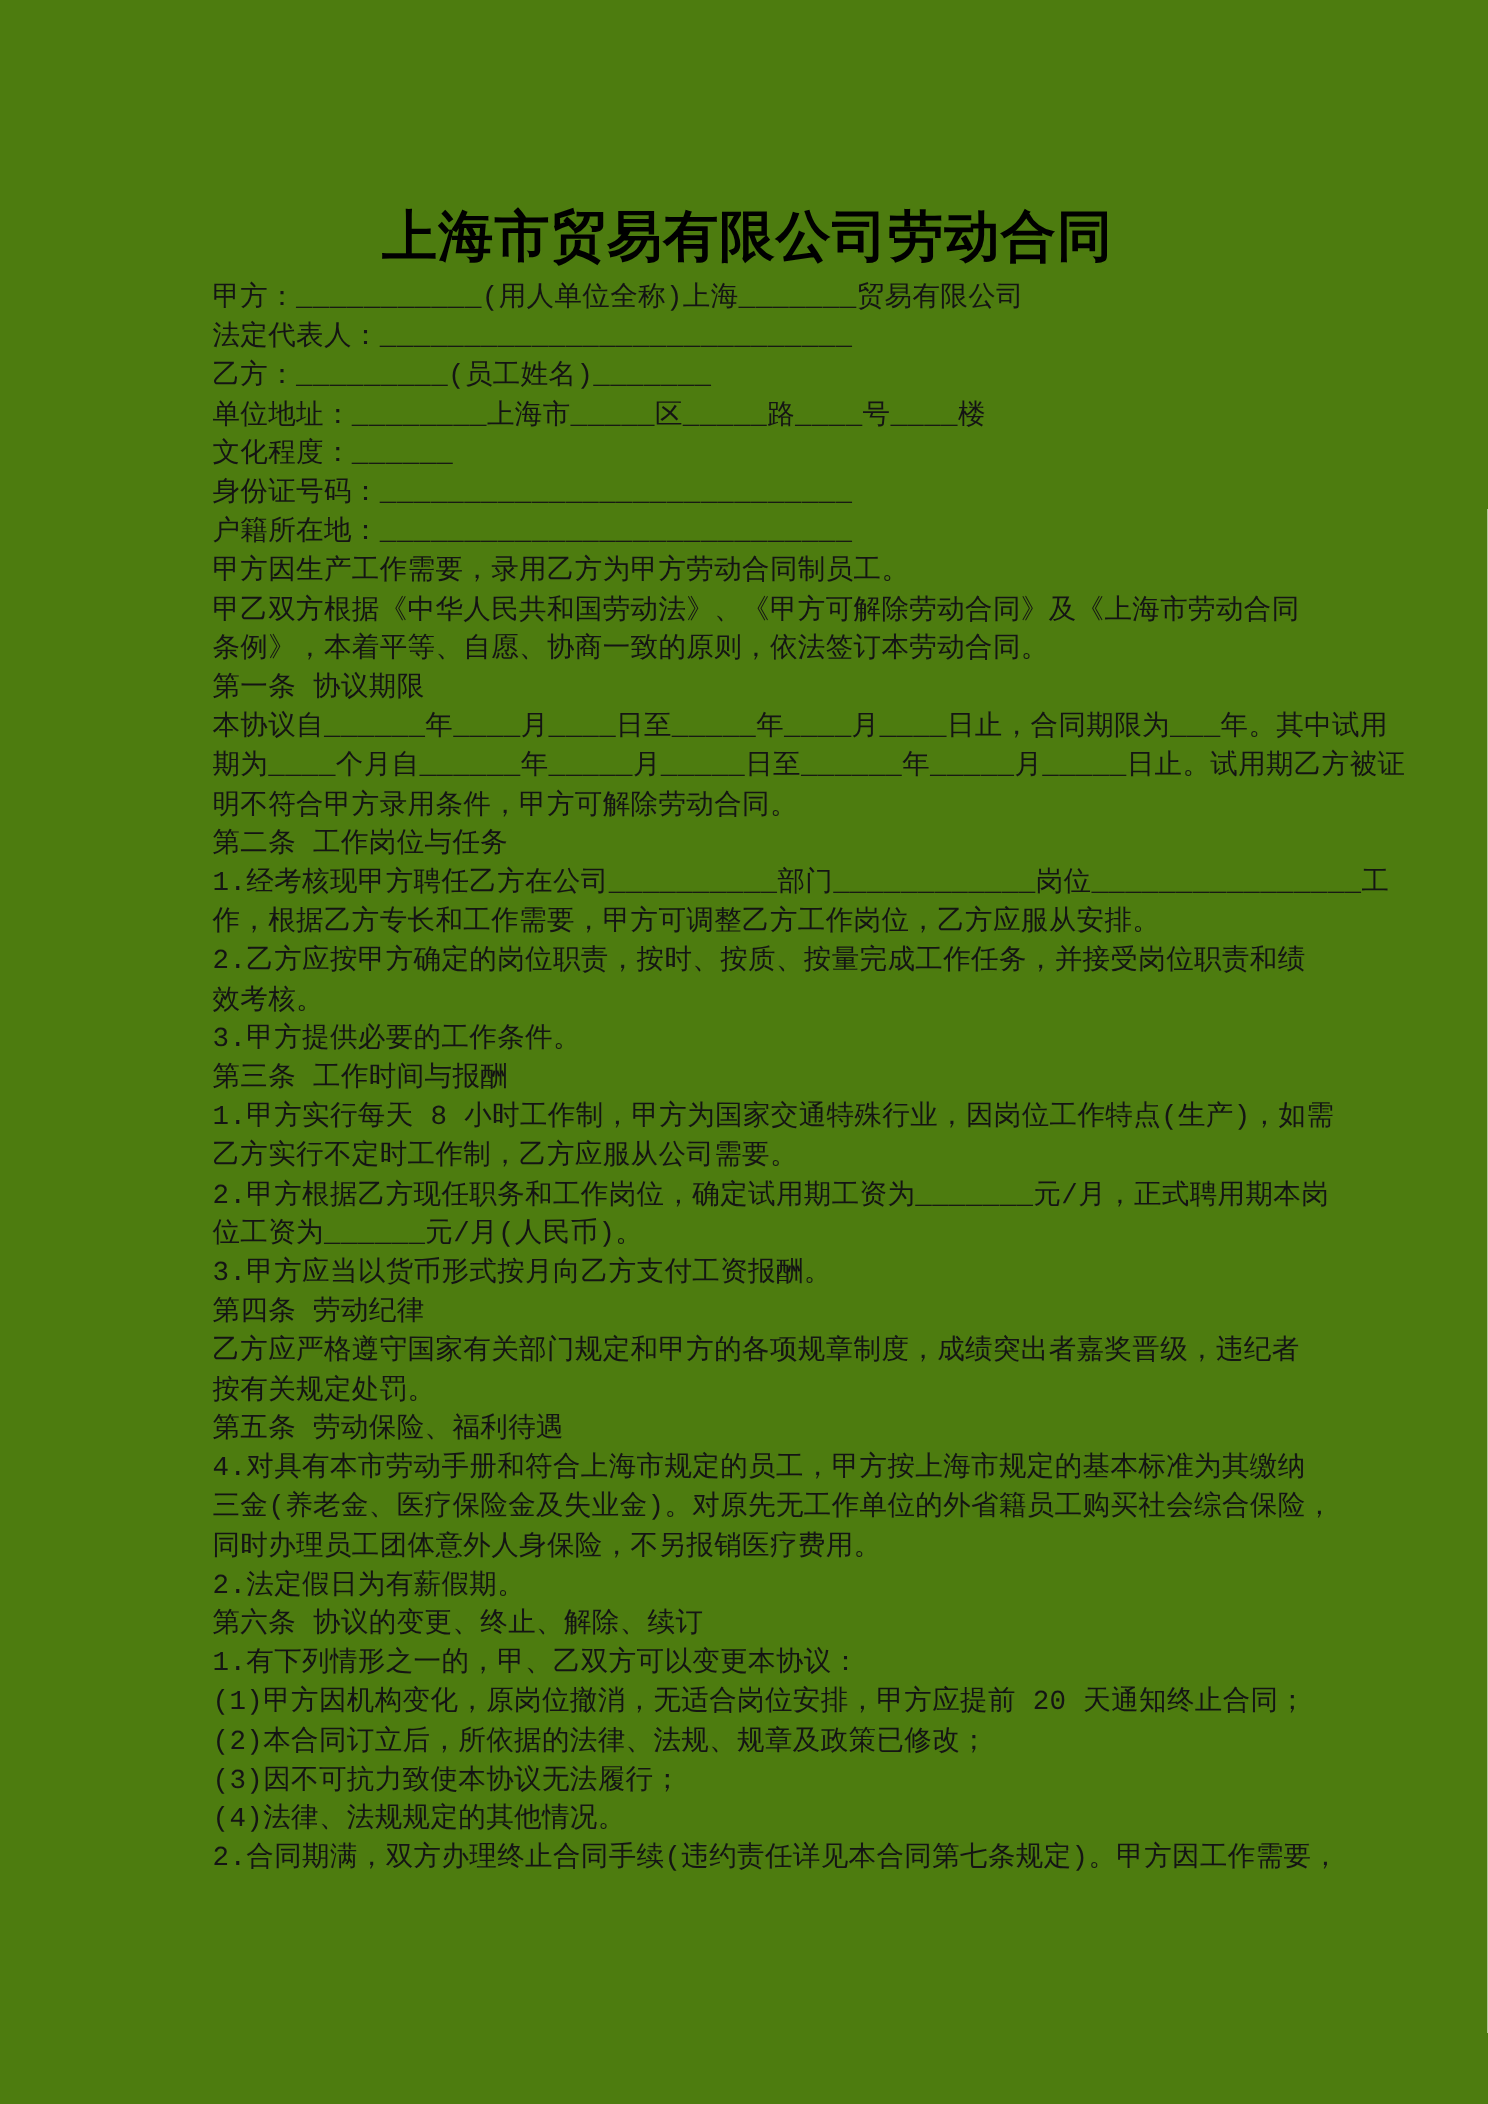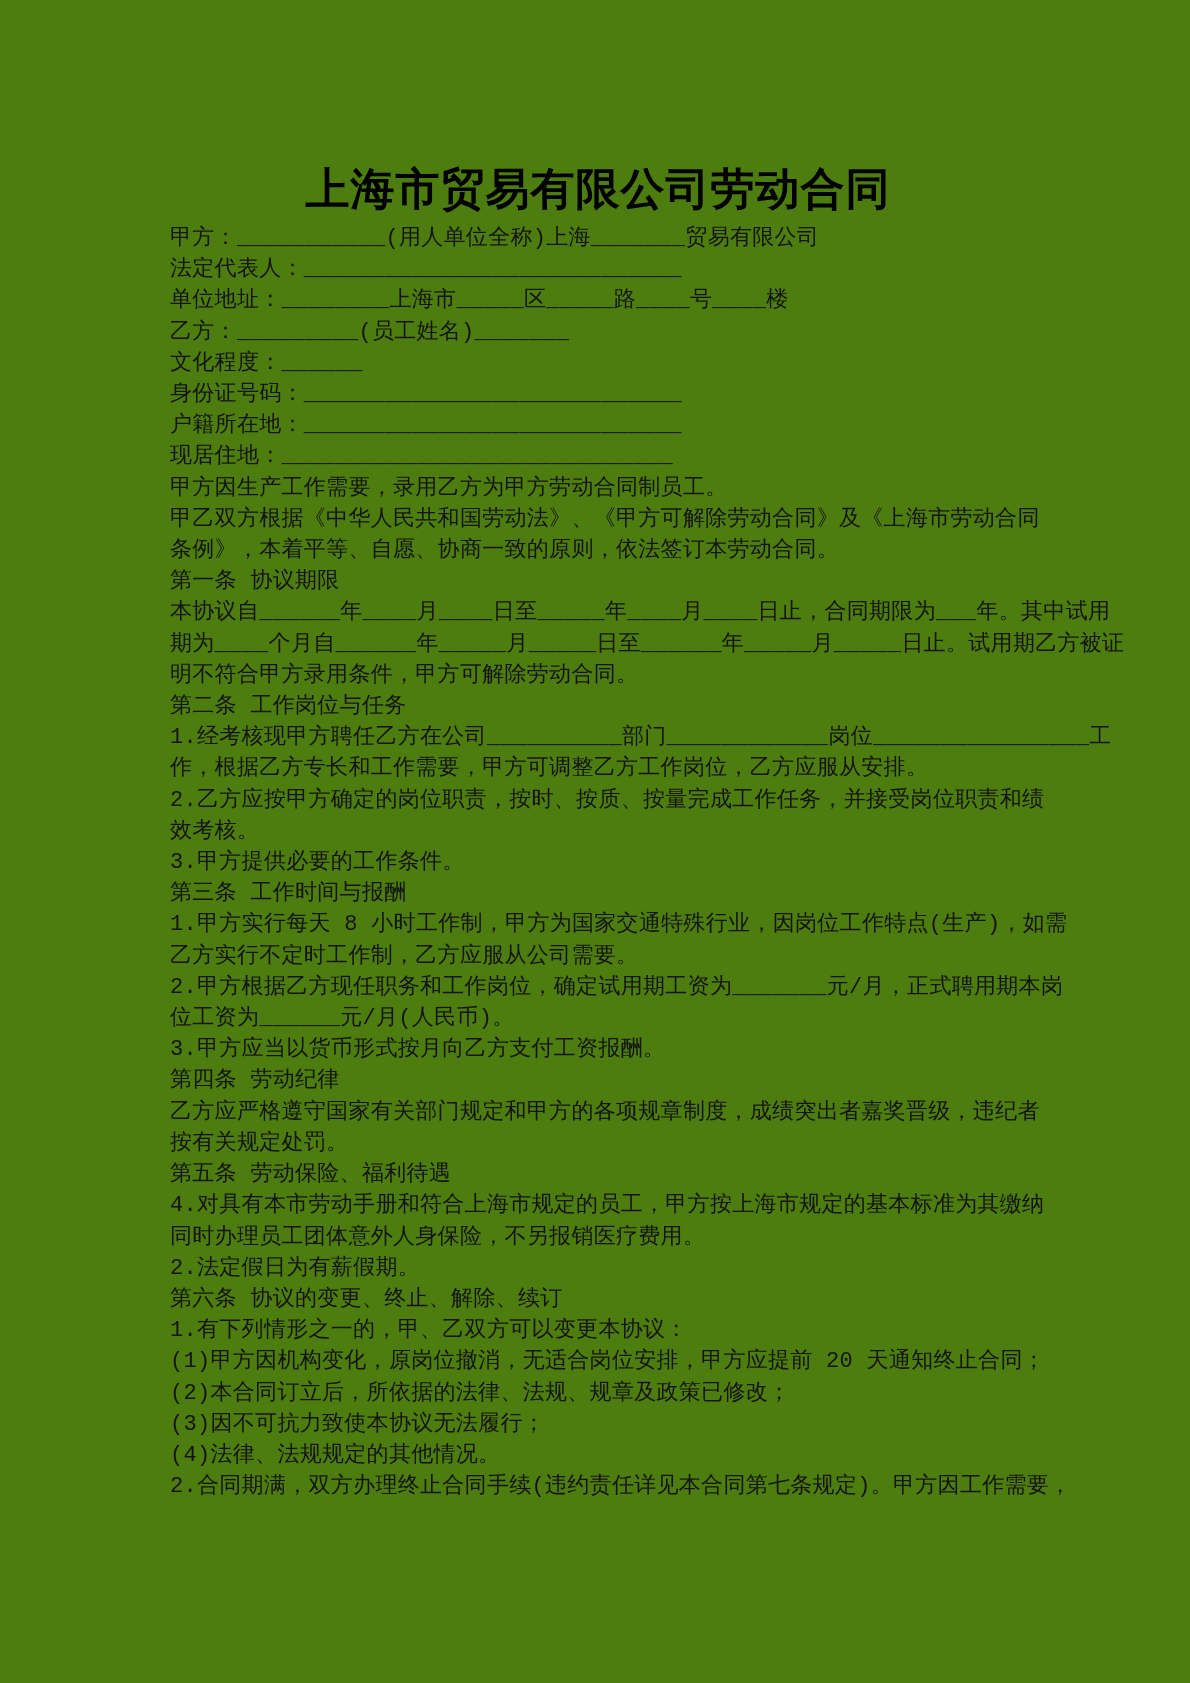--- a/index.html
+++ b/index.html
@@ -50,26 +50,25 @@
 </head>
 <body>
 
 <div class="page">
   <div class="content">
     <h1 class="doc-title">上海市贸易有限公司劳动合同</h1>
     <div class="lines">
 
     <div class="line">甲方：___________(用人单位全称)上海_______贸易有限公司</div>
         <div class="line">法定代表人：____________________________</div>
+        <div class="line">乙方：_________(员工姓名)_______</div>
         <div class="line">单位地址：________上海市_____区_____路____号____楼</div>
-        <div class="line">乙方：_________(员工姓名)_______</div>
         <div class="line">文化程度：______</div>
         <div class="line">身份证号码：____________________________</div>
         <div class="line">户籍所在地：____________________________</div>
-        <div class="line">现居住地：_____________________________</div>
         <div class="line">甲方因生产工作需要，录用乙方为甲方劳动合同制员工。</div>
         <div class="line">甲乙双方根据《中华人民共和国劳动法》、《甲方可解除劳动合同》及《上海市劳动合同</div>
         <div class="line">条例》，本着平等、自愿、协商一致的原则，依法签订本劳动合同。</div>
         <div class="line">第一条 协议期限</div>
         <div class="line">本协议自______年____月____日至_____年____月____日止，合同期限为___年。其中试用</div>
         <div class="line">期为____个月自______年_____月_____日至______年_____月_____日止。试用期乙方被证</div>
         <div class="line">明不符合甲方录用条件，甲方可解除劳动合同。</div>
         <div class="line">第二条 工作岗位与任务</div>
         <div class="line">1.经考核现甲方聘任乙方在公司__________部门____________岗位________________工</div>
         <div class="line">作，根据乙方专长和工作需要，甲方可调整乙方工作岗位，乙方应服从安排。</div>
@@ -80,20 +79,21 @@
         <div class="line">1.甲方实行每天 8 小时工作制，甲方为国家交通特殊行业，因岗位工作特点(生产)，如需</div>
         <div class="line">乙方实行不定时工作制，乙方应服从公司需要。</div>
         <div class="line">2.甲方根据乙方现任职务和工作岗位，确定试用期工资为_______元/月，正式聘用期本岗</div>
         <div class="line">位工资为______元/月(人民币)。</div>
         <div class="line">3.甲方应当以货币形式按月向乙方支付工资报酬。</div>
         <div class="line">第四条 劳动纪律</div>
         <div class="line">乙方应严格遵守国家有关部门规定和甲方的各项规章制度，成绩突出者嘉奖晋级，违纪者</div>
         <div class="line">按有关规定处罚。</div>
         <div class="line">第五条 劳动保险、福利待遇</div>
         <div class="line">4.对具有本市劳动手册和符合上海市规定的员工，甲方按上海市规定的基本标准为其缴纳</div>
+        <div class="line">三金(养老金、医疗保险金及失业金)。对原先无工作单位的外省籍员工购买社会综合保险，</div>
         <div class="line">同时办理员工团体意外人身保险，不另报销医疗费用。</div>
         <div class="line">2.法定假日为有薪假期。</div>
         <div class="line">第六条 协议的变更、终止、解除、续订</div>
         <div class="line">1.有下列情形之一的，甲、乙双方可以变更本协议：</div>
         <div class="line">(1)甲方因机构变化，原岗位撤消，无适合岗位安排，甲方应提前 20 天通知终止合同；</div>
         <div class="line">(2)本合同订立后，所依据的法律、法规、规章及政策已修改；</div>
         <div class="line">(3)因不可抗力致使本协议无法履行；</div>
         <div class="line">(4)法律、法规规定的其他情况。</div>
         <div class="line">2.合同期满，双方办理终止合同手续(违约责任详见本合同第七条规定)。甲方因工作需要，</div>
       </div>

